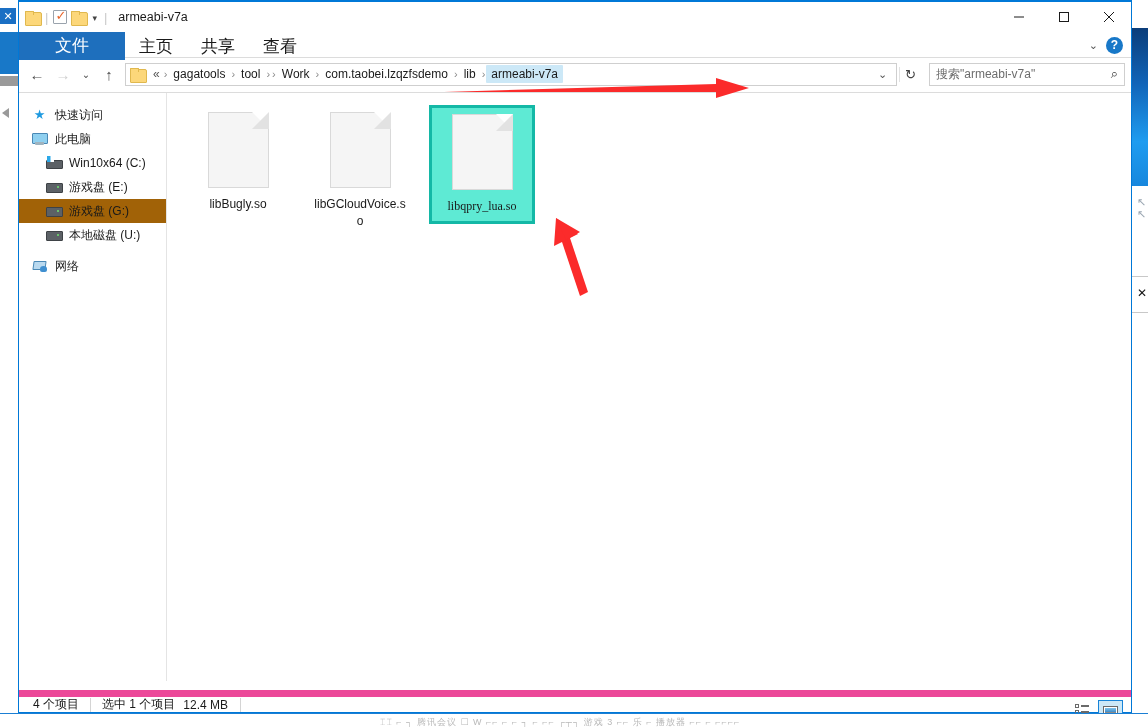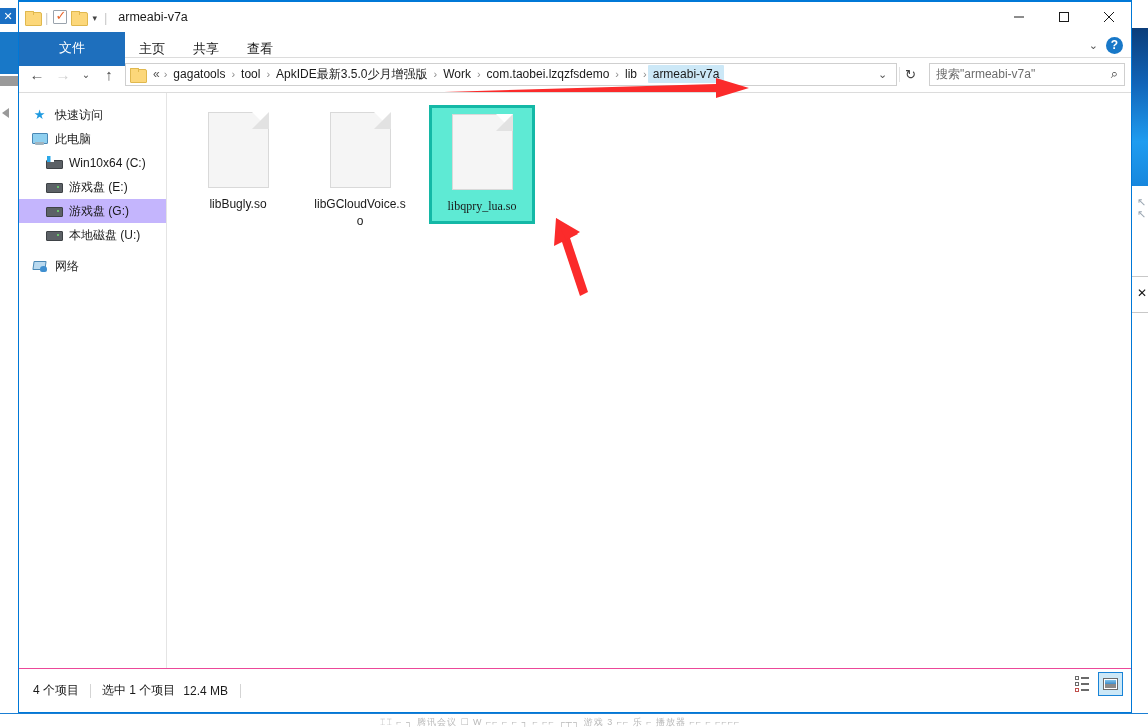--- a/index.html
+++ b/index.html
@@ -106,21 +106,21 @@
   }
   .wbtn svg { display: block; }
 
   
   .ribbon {
     height: 26px; background: #ffffff; display: flex; align-items: stretch;
     border-bottom: 1px solid #dcdcdc; position: relative;
   }
   .tab {
     display: flex; align-items: center; justify-content: center;
-    font-size: 13px; color: #1a1a1a; padding: 0 14px; height: 34px;
+    font-size: 17px; color: #1a1a1a; padding: 0 14px; height: 28px;
   }
   .tab.file {
     background: #1e6fbd; color: #ffffff; min-width: 54px;
   }
   .ribbon-right {
     position: absolute; right: 4px; top: 0; height: 26px;
     display: flex; align-items: center; gap: 8px; padding-right: 4px;
   }
   .chev-dn { font-size: 11px; color: #555; }
   .help-ico {
@@ -175,21 +175,21 @@
   }
   .sidebar {
     width: 148px; background: #ffffff; padding-top: 10px;
     border-right: 1px solid #e4e4e4; position: relative;
   }
   .navitem {
     height: 24px; display: flex; align-items: center; font-size: 12px;
     color: #1a1a1a; padding-left: 12px; gap: 7px;
   }
   .navitem.indent { padding-left: 26px; }
-  .navitem.sel { background: #c4b5fd; }
+  .navitem.sel { background: #a16207; }
   .ico { width: 17px; height: 16px; position: relative; flex: 0 0 17px; }
 
   
   .ico-star { color: #1e9ae0; font-size: 13px; line-height: 16px; text-align: center; }
   
   .ico-pc::before {
     content: ""; position: absolute; left: 1px; top: 2px; width: 14px; height: 9px;
     background: #8fd0f0; border: 1px solid #4a88b5; border-radius: 1px;
   }
   .ico-pc::after {
@@ -256,22 +256,22 @@
     width: 0; height: 0;
     border-left: 17px solid transparent; border-bottom: 17px solid #e2e2e2;
   }
   .file-name {
     font-size: 12px; color: #1a1a1a; line-height: 17px;
     word-break: break-all; padding: 0 2px;
   }
 
   
   .statusbar {
-    position: absolute; left: 0; right: 0; bottom: 0; height: 44px;
-    border-top: 1px solid #ec4899; background: #ffffff;
+    position: absolute; left: 0; right: 0; bottom: 0; height: 22px;
+    border-top: 7px solid #ec4899; background: #ffffff;
     display: flex; align-items: center; padding-left: 14px;
   }
   .st-text { font-size: 12px; color: #1a1a1a; }
   .st-sep { width: 1px; height: 14px; background: #d4d4d4; margin: 0 11px; }
   .st-sep.last { margin: 0 0 0 12px; }
   .viewbtns {
     position: absolute; right: 8px; top: 3px; display: flex;
     align-items: center; gap: 4px;
   }
   .vbtn {
@@ -388,21 +388,20 @@
 
     <div class="addrbox">
       <span class="folder-ico" style="margin-right:3px"></span>
       <div class="crumbs">
         <span class="crumb-root">«</span>
         <span class="crumb-sep">›</span>
         <span class="crumb">gagatools</span>
         <span class="crumb-sep">›</span>
         <span class="crumb">tool</span>
         <span class="crumb-sep">›</span>
-        <span class="crumb">ApkIDE最新3.5.0少月增强版</span>
         <span class="crumb-sep">›</span>
         <span class="crumb">Work</span>
         <span class="crumb-sep">›</span>
         <span class="crumb">com.taobei.lzqzfsdemo</span>
         <span class="crumb-sep">›</span>
         <span class="crumb">lib</span>
         <span class="crumb-sep">›</span>
         <span class="crumb active">armeabi-v7a</span>
       </div>
       <span class="addr-caret">⌄</span>

